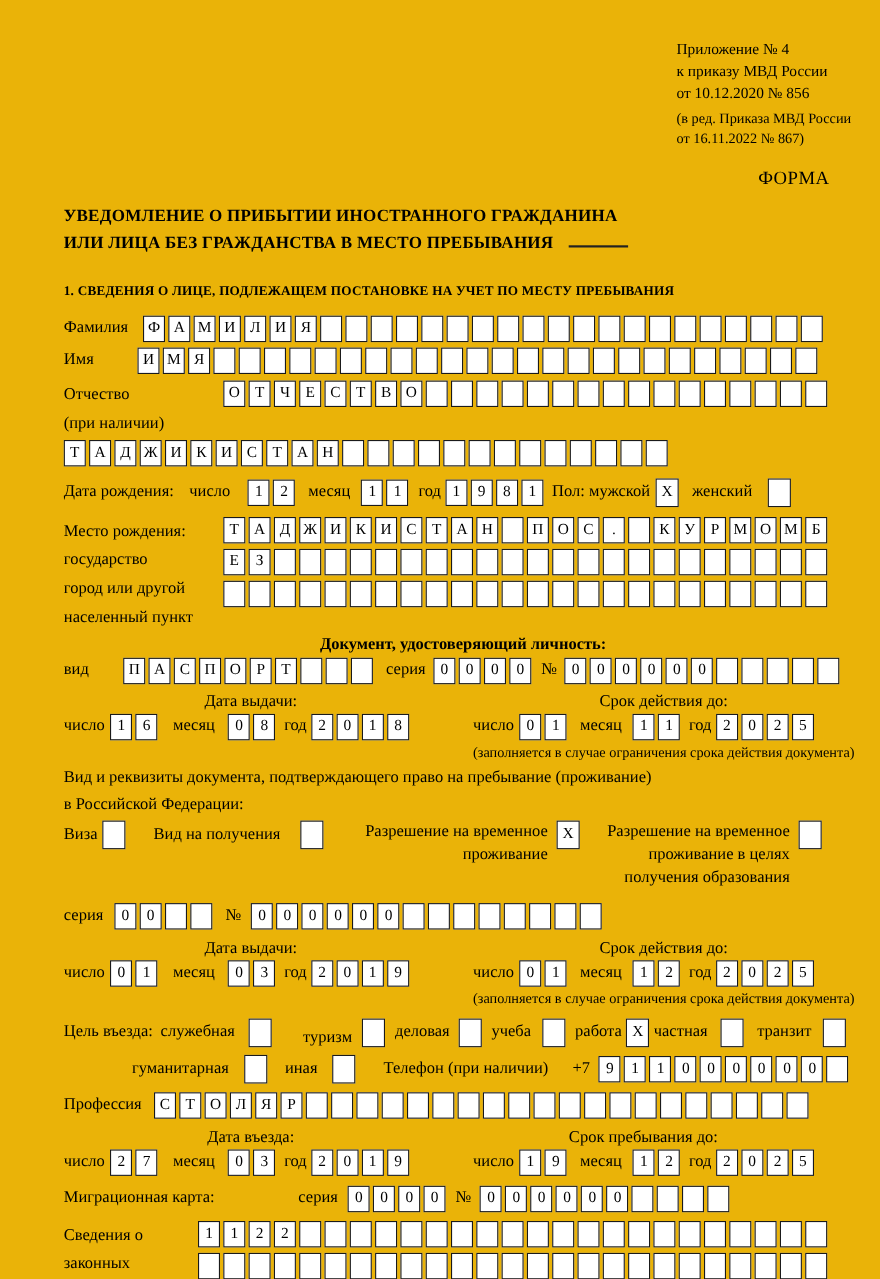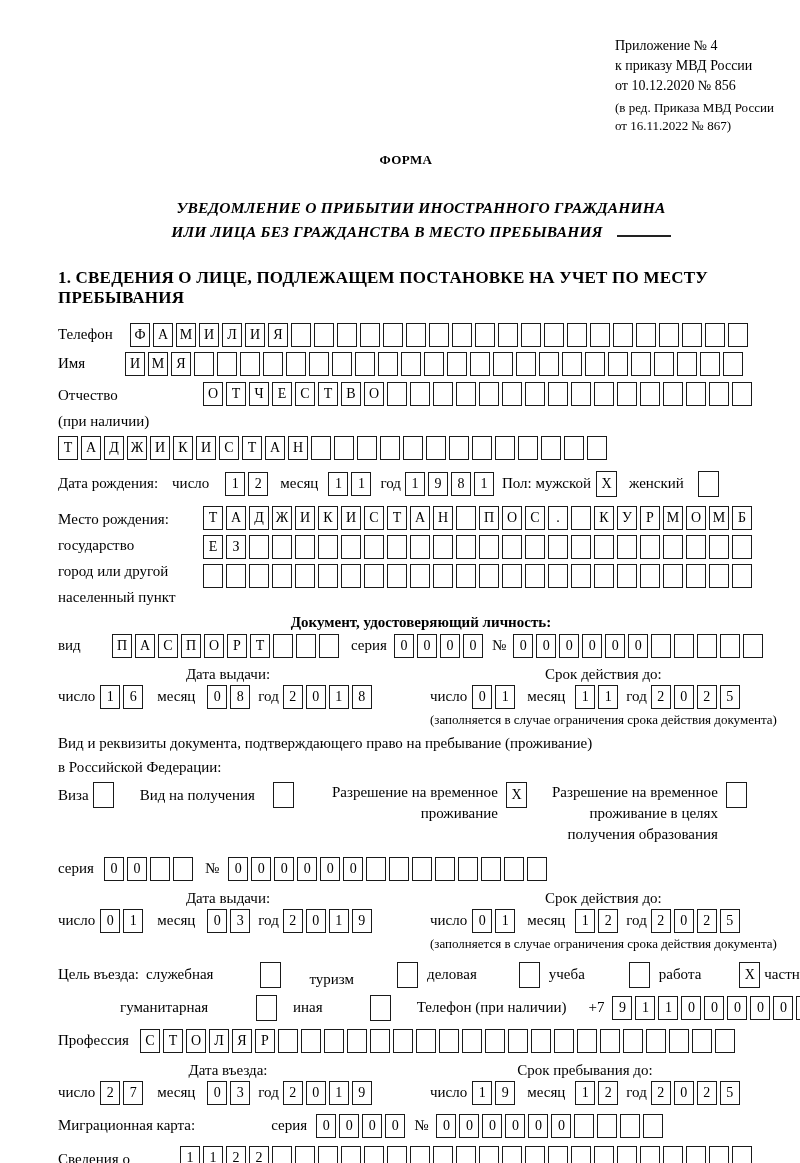--- a/index.html
+++ b/index.html
@@ -1,44 +1,44 @@
 <!DOCTYPE html>
 <html><head>
 <meta charset="utf-8">
 <style>
   html,body{margin:0;padding:0;background:#888;}
   .page{
-    width:800px;height:1163px;background:#ffffff;color:#000;
+    width:800px;height:1163px;background:#eab308;color:#000;
     font-family:"Liberation Serif","DejaVu Serif",serif;
     position:relative;overflow:hidden;box-sizing:border-box;
     padding:36px 16px 0 58px;font-size:15px;
   }
   .hdr-block{margin-left:557px;line-height:1.42;font-size:14px;}
   .hdr-sub{font-size:13px;margin-top:3px;line-height:1.42;}
-  .forma{font-weight:bold;text-align:center;padding-right:30px;margin-top:16px;font-size:13px;letter-spacing:.4px;}
-  .title{font-weight:bold;text-align:center;font-size:15.5px;line-height:1.55;margin-top:28px;letter-spacing:.2px;font-style:italic;}
+  .forma{font-weight:normal;text-align:right;padding-right:30px;margin-top:16px;font-size:17px;letter-spacing:.4px;}
+  .title{font-weight:bold;text-align:left;font-size:15.5px;line-height:1.55;margin-top:13px;letter-spacing:.2px;}
   .blank-line{display:inline-block;width:54px;border-bottom:2px solid #222;margin-left:14px;vertical-align:baseline;}
-  .sec1{font-weight:bold;font-size:17px;margin-top:24px;letter-spacing:.2px;}
+  .sec1{font-weight:bold;font-size:12px;margin-top:24px;letter-spacing:.2px;}
   .row{display:flex;align-items:center;}
   .row.top{align-items:flex-start;}
   .cells{display:flex;gap:3px;flex-wrap:nowrap;}
   .cell{
     width:18px;height:22px;border:1.5px solid #1a1a1a;flex:0 0 auto;
     display:flex;align-items:center;justify-content:center;
     font-size:14px;line-height:1;background:#fff;
   }
   .lbl{flex:0 0 auto;}
   .lblcol div{line-height:26px;}
   .boxstack .cells{margin-bottom:5px;}
   .center-bold{font-weight:bold;text-align:center;margin-top:4px;}
   .dg{display:flex;flex-direction:column;}
   .dg-title{text-align:center;margin-bottom:2px;}
   .dg-cells{display:flex;align-items:center;}
   .dg-note{font-size:13px;text-align:center;margin-top:3px;white-space:nowrap;}
-  .pair{display:flex;align-items:center;gap:34px;}
+  .pair{display:flex;align-items:center;}
   .ckbox .cell{width:19px;height:24px;}
   .permit-block{text-align:right;line-height:1.4;}
 </style>
 </head>
 <body>
 
 <div class="page">
 
   <div class="hdr-block">
     <div>Приложение № 4</div>
@@ -55,21 +55,21 @@
   <div class="title">
     <div>УВЕДОМЛЕНИЕ О ПРИБЫТИИ ИНОСТРАННОГО ГРАЖДАНИНА</div>
     <div>
       <span>ИЛИ ЛИЦА БЕЗ ГРАЖДАНСТВА В МЕСТО ПРЕБЫВАНИЯ</span><span class="blank-line"></span>
     </div>
   </div>
 
   <div class="sec1">1. СВЕДЕНИЯ О ЛИЦЕ, ПОДЛЕЖАЩЕМ ПОСТАНОВКЕ НА УЧЕТ ПО МЕСТУ ПРЕБЫВАНИЯ</div>
 
   <div class="row" style="margin-top:15px;">
-    <span class="lbl" style="width:72px;">Телефон</span>
+    <span class="lbl" style="width:72px;">Фамилия</span>
     <span class="cells">
         <span class="cell">Ф</span>
         <span class="cell">А</span>
         <span class="cell">М</span>
         <span class="cell">И</span>
         <span class="cell">Л</span>
         <span class="cell">И</span>
         <span class="cell">Я</span>
         <span class="cell"></span>
         <span class="cell"></span>

